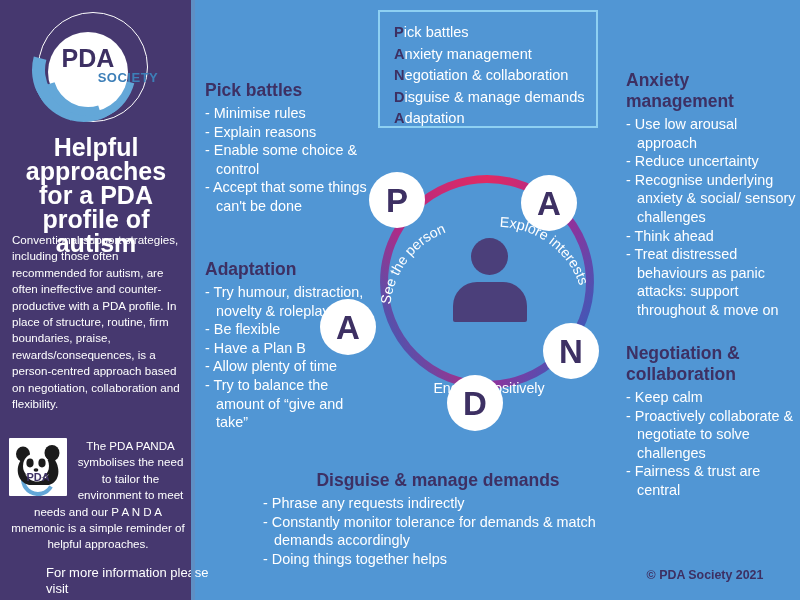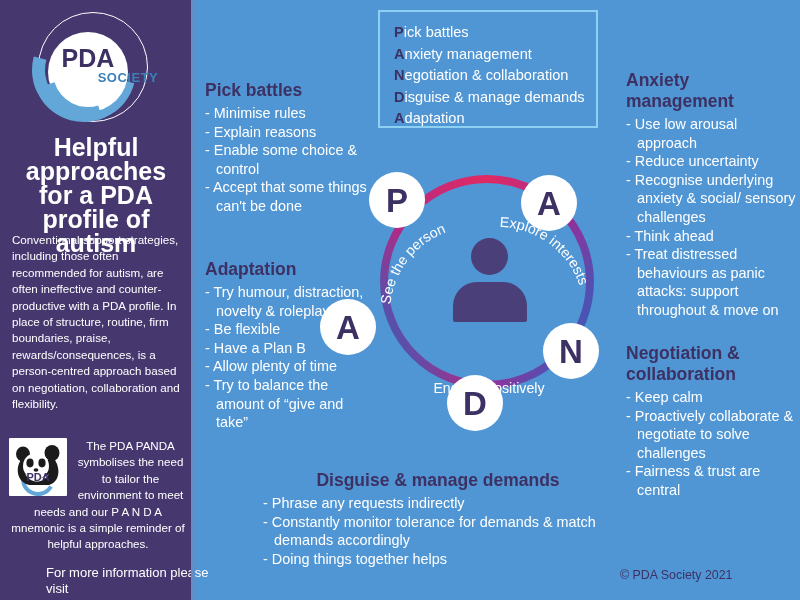--- a/index.html
+++ b/index.html
@@ -131,22 +131,22 @@
   .person-body{
     position:absolute;left:85px;top:119px;width:74px;height:40px;
     background:#4b3f7a;border-radius:24px 24px 2px 2px;
   }
   #curve-svg{position:absolute;left:0;top:0;pointer-events:none;}
   #engage-label{
     position:absolute;left:26px;top:185px;width:190px;text-align:center;
     color:#ffffff;font-size:14.2px;font-weight:500;margin-top:32px;
   }
   #copyright{
-    position:absolute;left:620px;top:568px;width:170px;text-align:left;
-    color:#3d3063;font-size:12.4px;font-weight:400;
+    position:absolute;left:620px;top:568px;width:170px;text-align:center;
+    color:#3d3063;font-size:12.4px;font-weight:700;
   }
 </style>
 </head>
 <body>
 
 <div id="sidebar">
 
   <div class="logo-wrap">
     <div class="logo-outer-ring"></div>
     <div class="logo-swoosh"></div>

